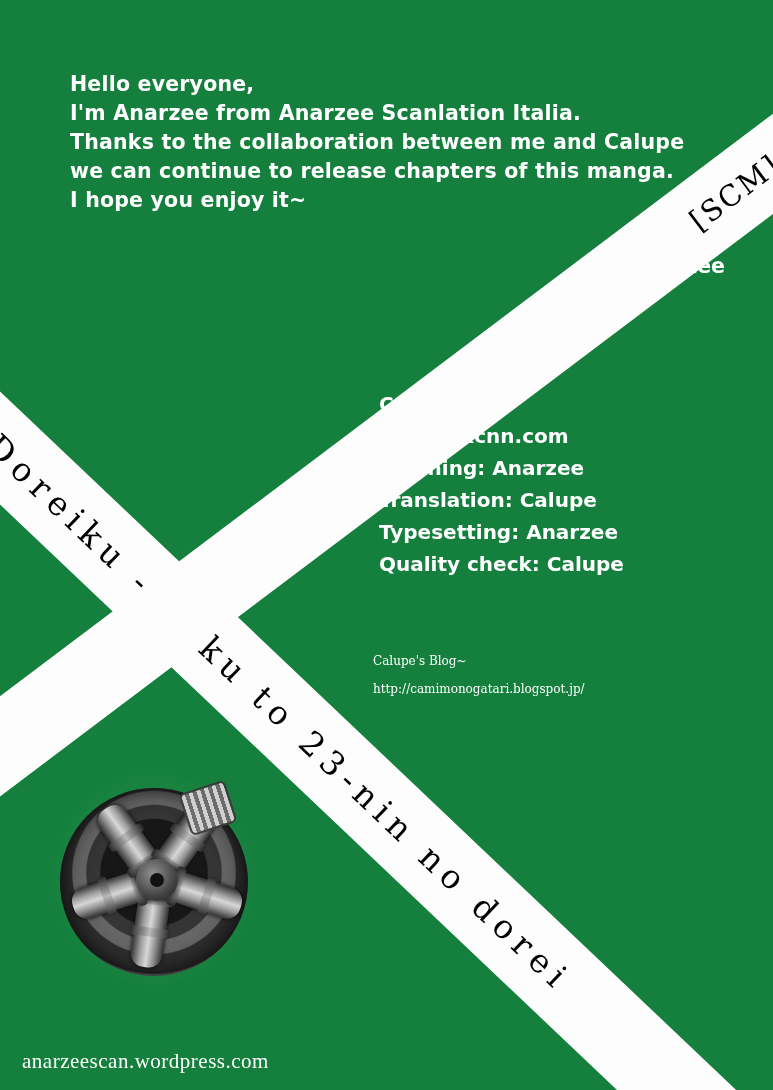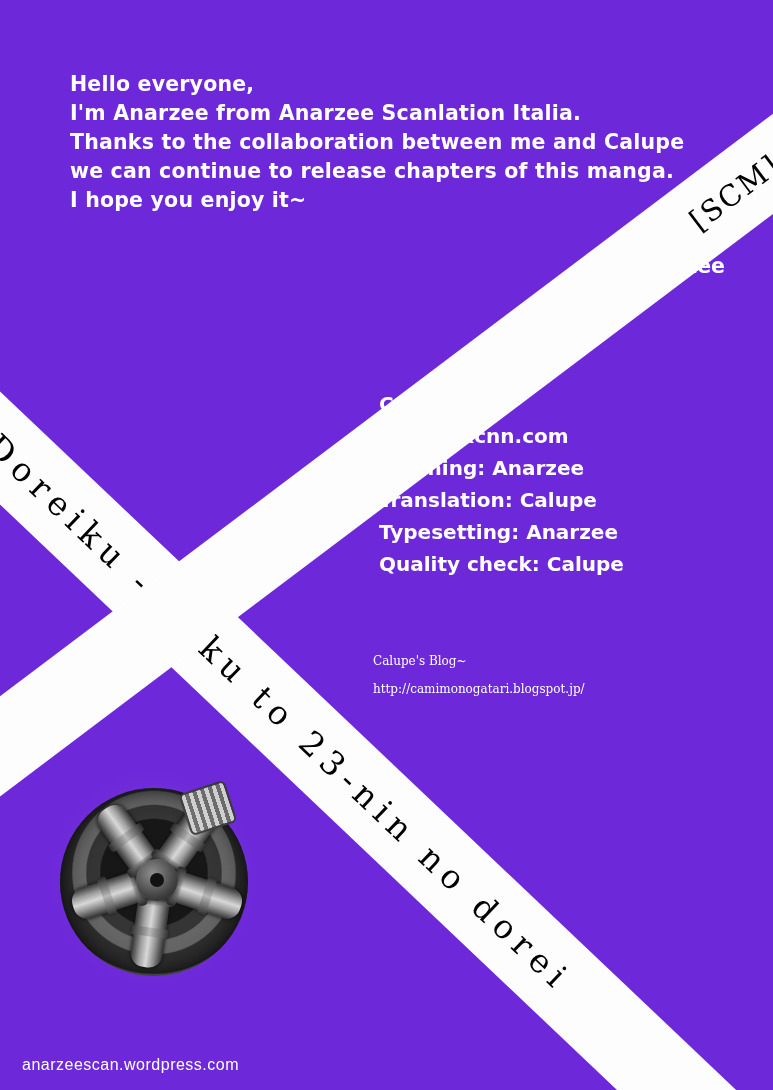--- a/index.html
+++ b/index.html
@@ -14,21 +14,21 @@
     overflow: hidden;
     font-family: "DejaVu Sans", sans-serif;
     color: #ffffff;
   }
 
   #page {
     position: absolute;
     left: 0; top: 0;
     width: 773px;
     height: 1090px;
-    background: #6d28d9;
+    background: #15803d;
     overflow: hidden;
   }
 
   
   .message-block {
     position: absolute;
     left: 70px;
     top: 70px;
     width: 680px;
     font-family: "DejaVu Sans", sans-serif;
@@ -210,22 +210,22 @@
     border-radius: 50%;
     background: radial-gradient(ellipse at 50% 50%, rgba(255,255,255,0.05) 0 40%, rgba(0,0,0,0) 70%);
     pointer-events: none;
   }
 
   
   .footer-url {
     position: absolute;
     left: 22px;
     bottom: 16px;
-    font-family: Liberation Sans, sans-serif;
-    font-size: 16px;
+    font-family: Liberation Serif, serif;
+    font-size: 21px;
     letter-spacing: 0.5px;
     color: #ffffff;
   }
 </style>
 </head>
 <body>
 
 <div id="page">
 
   <div class="message-block">Hello everyone,

